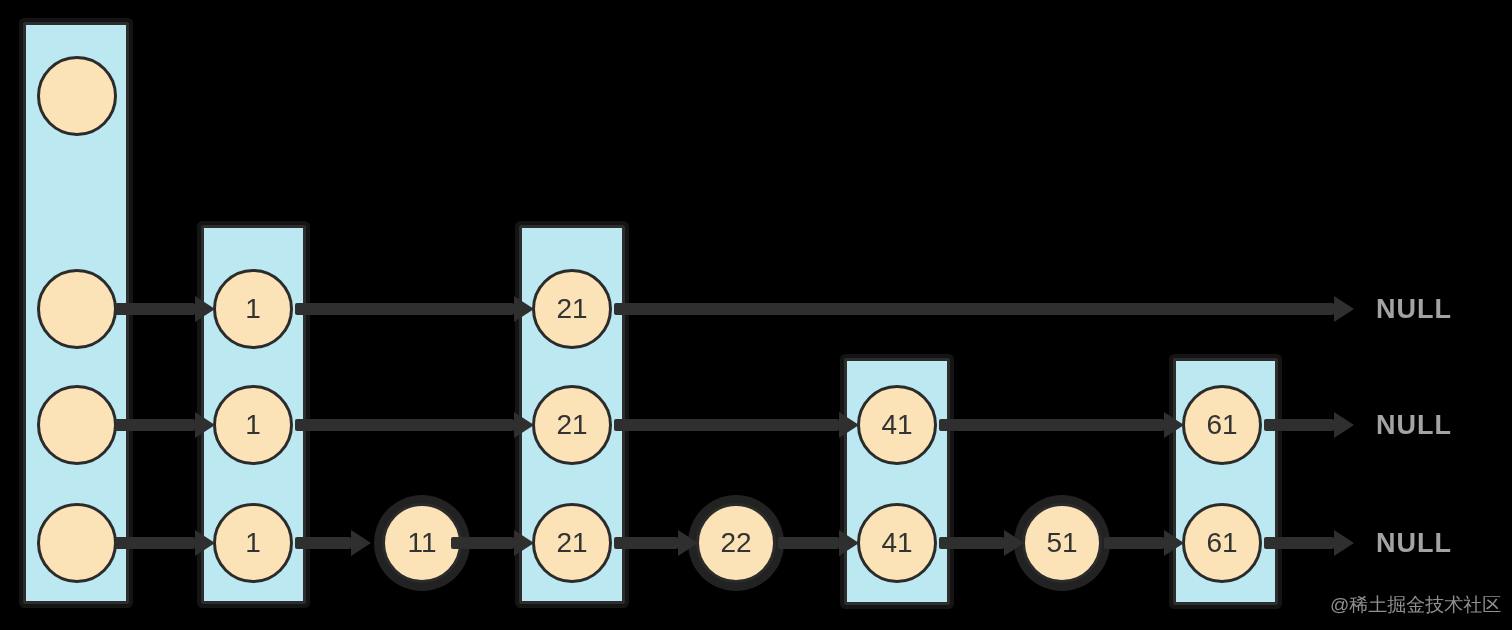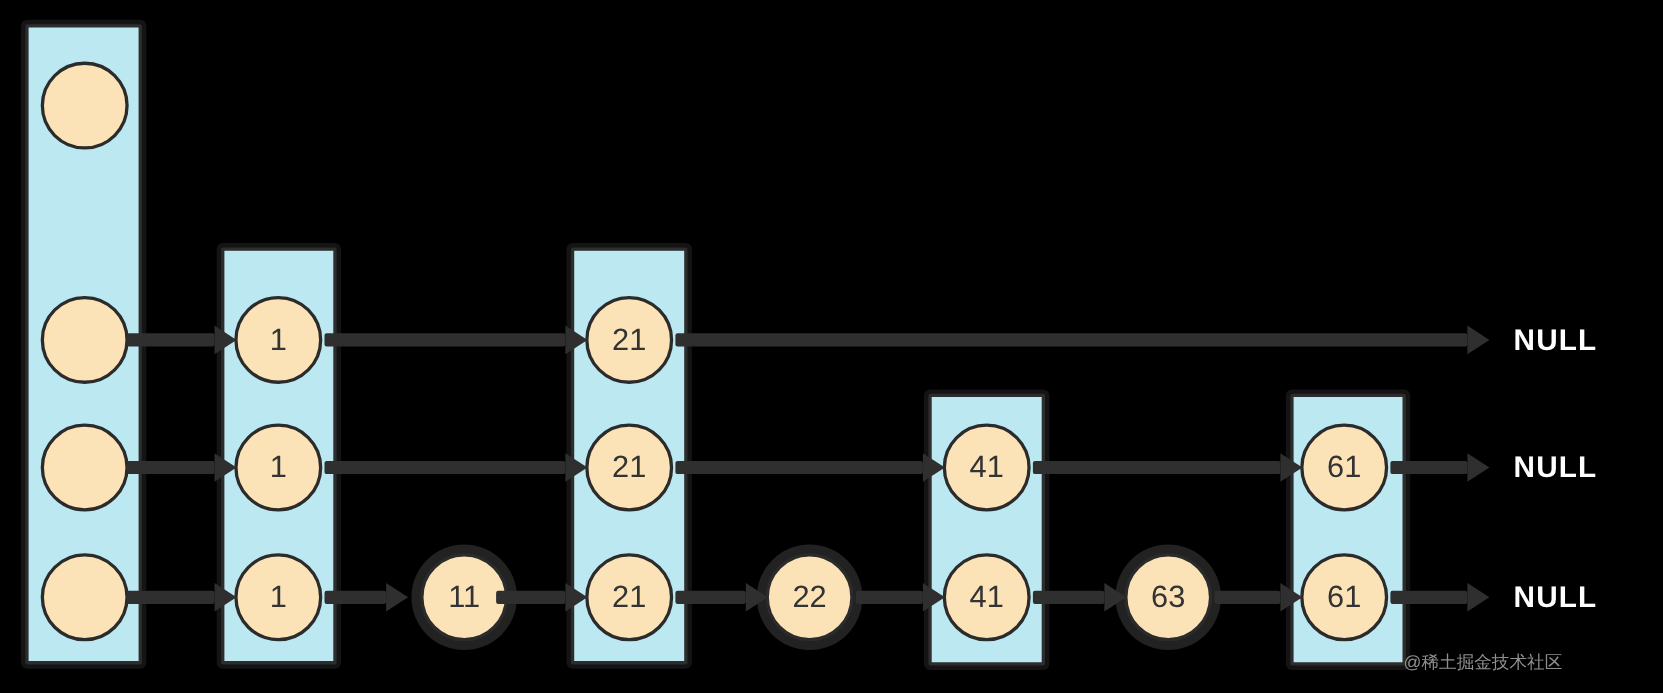--- a/index.html
+++ b/index.html
@@ -23,25 +23,25 @@
     position:absolute;height:12px;background:#2f2f2f;border-radius:2px;
   }
   .arrow::after{
     content:"";position:absolute;left:100%;top:50%;transform:translateY(-50%);
     width:0;height:0;
     border-left:20px solid #2f2f2f;
     border-top:13px solid transparent;
     border-bottom:13px solid transparent;
   }
   .null-label{
-    position:absolute;font-weight:bold;font-size:27px;color:#ffffff;
+    position:absolute;font-weight:bold;font-size:27px;color:#a3a3a3;
     letter-spacing:1px;line-height:1;
   }
   .watermark{
-    position:absolute;left:1276px;top:592px;font-size:16px;color:#8f8f8f;
+    position:absolute;left:1330px;top:592px;font-size:19px;color:#8f8f8f;
   }
 </style>
 </head>
 <body>
 
 <div class="canvas">
 
   <div class="tower" style="left:23px;top:22px;width:106px;height:582px;"></div>
   <div class="tower" style="left:201px;top:225px;width:105px;height:379px;"></div>
   <div class="tower" style="left:519px;top:225px;width:106px;height:379px;"></div>
@@ -61,21 +61,21 @@
 
   <div class="node" style="left:532px;top:269px;">21</div>
   <div class="node" style="left:532px;top:385px;">21</div>
   <div class="node" style="left:532px;top:503px;">21</div>
 
   <div class="node floating" style="left:696px;top:503px;">22</div>
 
   <div class="node" style="left:857px;top:385px;">41</div>
   <div class="node" style="left:857px;top:503px;">41</div>
 
-  <div class="node floating" style="left:1022px;top:503px;">63</div>
+  <div class="node floating" style="left:1022px;top:503px;">51</div>
 
   <div class="node" style="left:1182px;top:385px;">61</div>
   <div class="node" style="left:1182px;top:503px;">61</div>
 
   <div class="arrow" style="left:115px;top:303px;width:80px;"></div>
   <div class="arrow" style="left:295px;top:303px;width:219px;"></div>
   <div class="arrow" style="left:614px;top:303px;width:720px;"></div>
 
   <div class="arrow" style="left:115px;top:419px;width:80px;"></div>
   <div class="arrow" style="left:295px;top:419px;width:219px;"></div>

